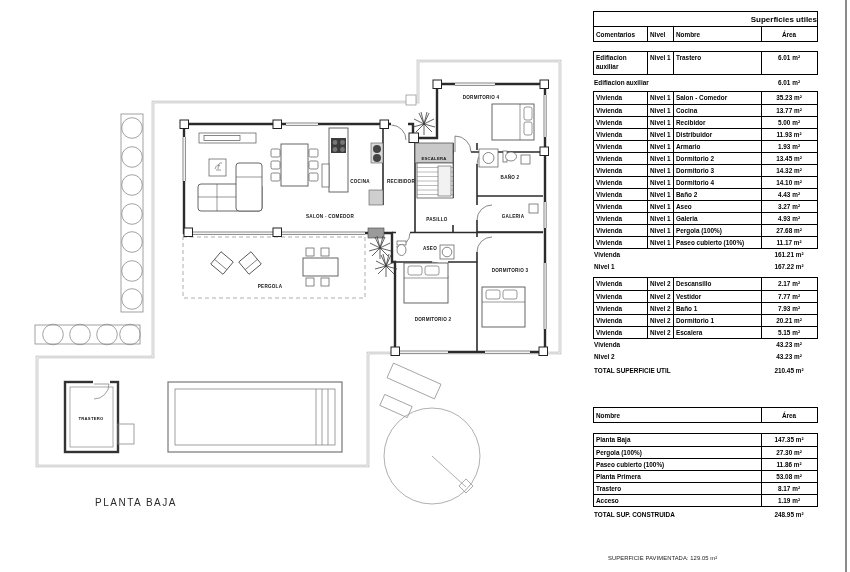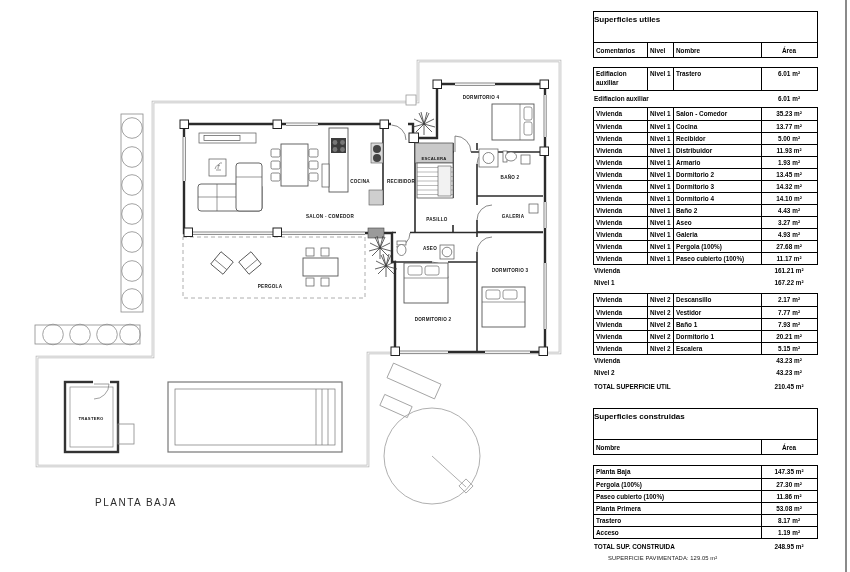--- a/index.html
+++ b/index.html
@@ -2,21 +2,21 @@
 <html><head>
 <meta charset="utf-8">
 <style>
   html,body{margin:0;padding:0;background:#fff;}
   #sheet{position:relative;width:850px;height:572px;background:#fff;overflow:hidden;
          font-family:"Liberation Sans",sans-serif;}
   #plan-svg{position:absolute;left:0;top:0;}
   #sheet-border{position:absolute;left:845px;top:0;width:2px;height:572px;background:#8a8a8a;}
   .table{position:absolute;left:593px;width:225px;font-weight:bold;color:#000;}
   .table *{box-sizing:border-box;}
-  .t-title{border:1px solid #000;height:32px;line-height:15px;text-align:left;font-size:8px;}
+  .t-title{border:1px solid #000;height:16px;line-height:15px;text-align:right;font-size:8px;}
   .t-head{border:1px solid #000;margin-top:-1px;height:16px;display:flex;}
   .hc{font-size:6.4px;line-height:15px;border-right:1px solid #000;padding-left:2px;
       white-space:nowrap;overflow:visible;}
   .hc.c-last{border-right:none;text-align:center;padding-left:0;}
   .sec-grid{border:1px solid #000;}
   .g-row{display:flex;height:12px;}
   .g-row + .g-row{border-top:1px solid #000;}
   .g-row.tall{height:22px;}
   .cell{font-size:6.4px;line-height:11px;border-right:1px solid #000;padding-left:2px;
         white-space:nowrap;overflow:visible;}
@@ -426,21 +426,20 @@
         </div>
       </div>
       <div class="sec-flat" style="margin-top: 2px;">
         <div class="s-row">
           <div class="s-label">TOTAL SUPERFICIE UTIL</div>
           <div class="s-area">210.45 m²</div>
         </div>
       </div>
     </div>
 <div id="tbl-construidas" class="table" style="top:408px">
-      <div class="t-title">Superficies construidas</div>
       <div class="t-head">
         <div class="hc" style="width: 168px;">Nombre</div>
         <div class="hc c-last" style="width: 54px;">Área</div>
       </div>
       <div class="sec-grid" style="margin-top: 10px;">
         <div class="g-row">
           <div class="cell" style="width: 168px;">Planta Baja</div>
           <div class="cell c-last" style="width: 54px;">147.35 m²</div>
         </div>
         <div class="g-row">

